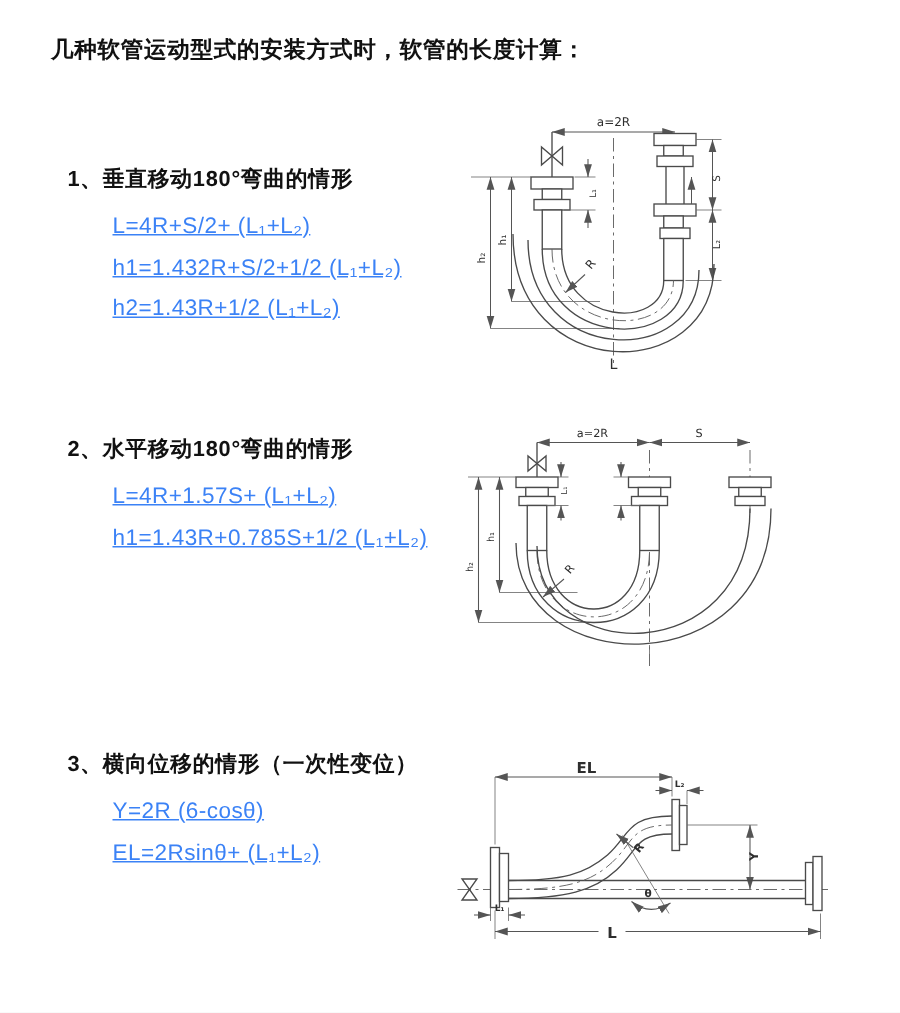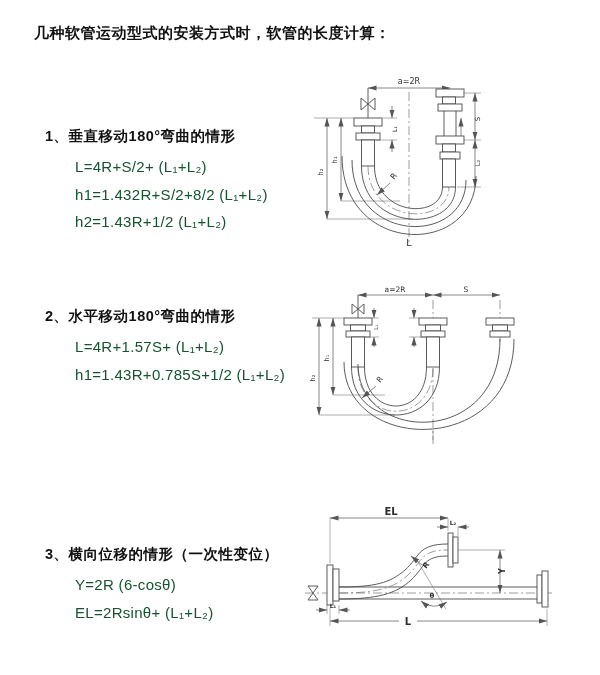--- a/index.html
+++ b/index.html
@@ -14,30 +14,29 @@
   }
   .page{position:absolute;inset:0;background:#fff;}
   .doc-title{
     position:absolute;left:34px;top:24px;
     font-size:15px;font-weight:600;letter-spacing:0.5px;color:#111;font-family:Liberation Mono, monospace;
   }
   .section{position:absolute;left:45px;}
   .section .heading{
     font-size:14.5px;font-weight:600;color:#111;letter-spacing:0.5px;
     line-height:20px;
-    margin-top:16px;
   }
   .section .formulas{margin-left:30px;margin-top:7px;}
   .section .formula{
-    font-size:15px;line-height:27.5px;color:#14532d;
-    letter-spacing:0.3px;white-space:pre;
+    font-size:15px;line-height:27.5px;color:#3b82f6;
+    letter-spacing:0.3px;white-space:pre;text-decoration:underline;
   }
   #section-1{top:110px;}
   #section-2{top:290px;}
-  #section-3{top:528px;}
+  #section-3{top:500px;}
   .diagram{position:absolute;}
   #diagram-1{left:300px;top:62px;}
   #diagram-2{left:300px;top:282px;}
   #diagram-3{left:295px;top:505px;font-weight:bold;}
   svg{display:block;}
   svg .ln{stroke:#4a4a4a;stroke-width:0.9;fill:none;}
   svg .fit{stroke:#4a4a4a;stroke-width:0.9;fill:#ffffff;}
   svg .dim{stroke:#555;stroke-width:0.7;fill:none;}
   svg .ext{stroke:#6a6a6a;stroke-width:0.55;fill:none;}
   svg .cl{stroke:#666;stroke-width:0.65;fill:none;stroke-dasharray:9 3 2 3;}
@@ -47,21 +46,21 @@
 <body>
 
 <div class="page">
 
   <div class="doc-title">几种软管运动型式的安装方式时，软管的长度计算：</div>
 
   <div class="section" id="section-1">
     <div class="heading">1、垂直移动180°弯曲的情形</div>
     <div class="formulas">
       <div class="formula">L=4R+S/2+ (L₁+L₂)</div>
-      <div class="formula">h1=1.432R+S/2+8/2 (L₁+L₂)</div>
+      <div class="formula">h1=1.432R+S/2+1/2 (L₁+L₂)</div>
       <div class="formula">h2=1.43R+1/2 (L₁+L₂)</div>
     </div>
   </div>
 
   <div class="diagram" id="diagram-1">
     <svg width="290" height="200" viewBox="0 0 290 200">
       <defs>
         <marker id="d1arr" markerWidth="9" markerHeight="6" refX="8.5" refY="3" orient="auto-start-reverse" markerUnits="userSpaceOnUse">
           <path d="M0,0.4 L8.5,3 L0,5.6 z" fill="#555"></path>
         </marker>

